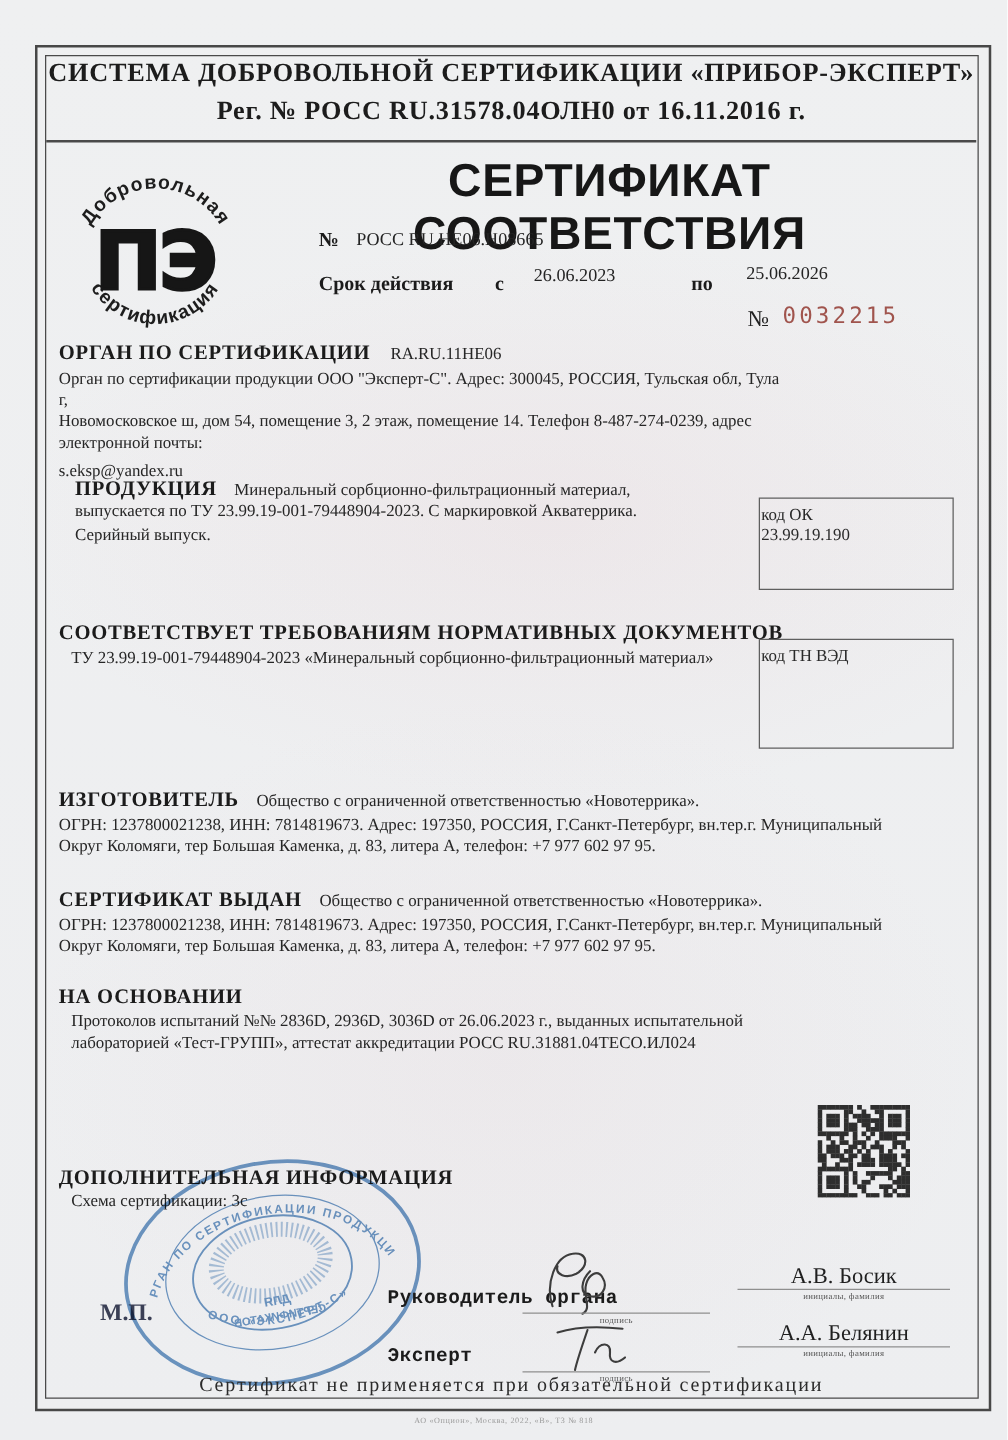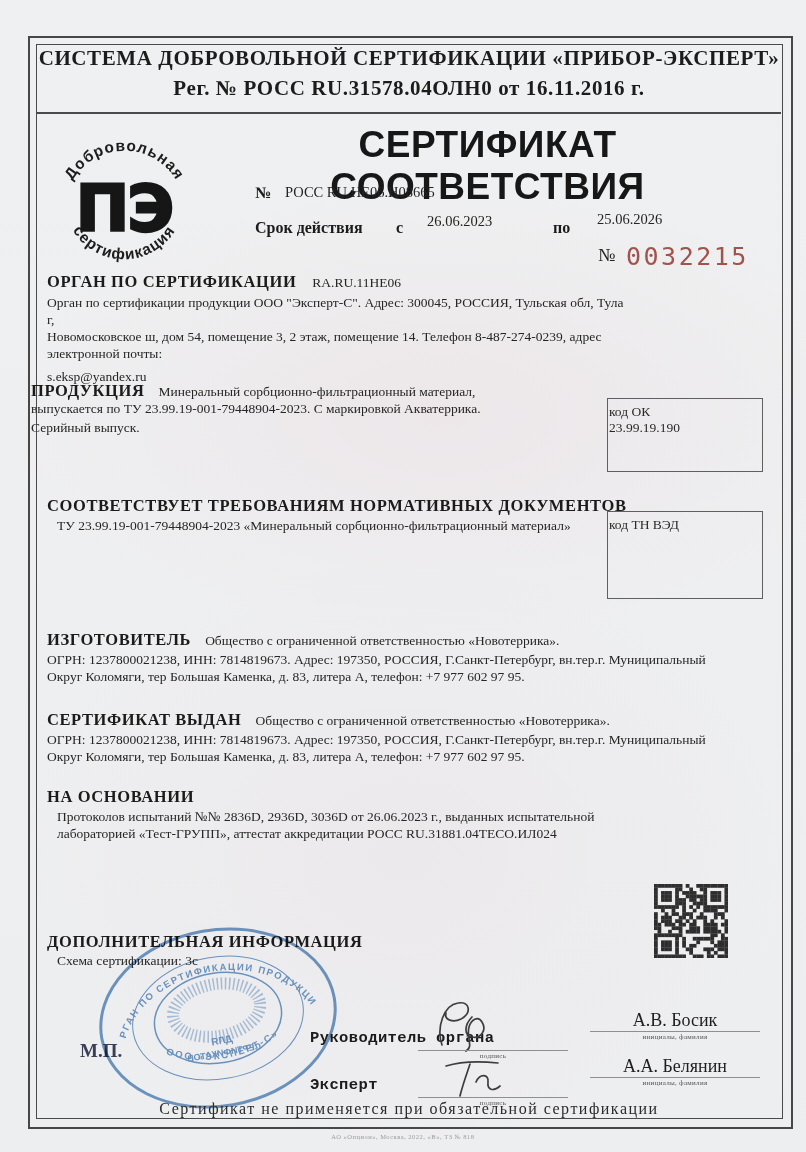--- a/index.html
+++ b/index.html
@@ -20,21 +20,21 @@
     font-family:"Liberation Sans","DejaVu Sans",sans-serif;font-weight:bold;font-size:37px;
     letter-spacing:.5px;color:#171717;}
   .lbl{font-weight:bold;font-size:16.5px;letter-spacing:.6px;color:#1b1b1b;}
   .val{font-size:13.5px;color:#262626;text-align:center;}
   .sec{width:585px;line-height:17px;}
   .sec .p{font-size:13.5px;color:#262626;}
   .ind{padding-left:10px;}
   .codebox{border:1px solid #5f5f5f;padding:5px 1px;box-sizing:border-box;font-size:13.5px;color:#2a2a2a;}
   .regno{font-size:14.5px;color:#242424;}
   .bold16{font-weight:bold;font-size:16px;color:#1b1b1b;}
-  .formno-digits{font-family:"DejaVu Sans Mono","Liberation Mono",monospace;font-size:25px;letter-spacing:2.5px;}
+  .formno-digits{font-family:"DejaVu Sans Mono","Liberation Mono",monospace;font-size:18px;letter-spacing:2.5px;}
   .sline{position:absolute;height:1px;background:#8f8f8f;}
   .cap{position:absolute;font-size:7px;color:#555;text-align:center;letter-spacing:.3px;}
   .signame{position:absolute;font-size:18px;color:#1f1f1f;text-align:center;}
   .role{position:absolute;font-weight:bold;font-size:15.5px;color:#1b1b1b;letter-spacing:.4px;font-family:Liberation Mono, monospace;}
   .footer-note{left:37px;top:1100px;width:744px;text-align:center;font-size:16px;letter-spacing:1.5px;color:#2b2b2b;}
   .print-mark{left:0;top:1133px;width:806px;text-align:center;font-size:6.5px;color:#9b9b9b;letter-spacing:.5px;}
   .stamp{mix-blend-mode:multiply;opacity:.88;transform:rotate(-10deg);}
   .mp{font-weight:bold;font-size:19px;color:#3a3f55;}
 </style>
 </head>
@@ -78,21 +78,21 @@
   <span class="abs formno-digits" style="left:626px;top:242px;color:#a0544d">0032215</span>
 
   <div class="abs sec" style="left:47px;top:273px">
     <div><span class="lbl">ОРГАН ПО СЕРТИФИКАЦИИ</span>
          <span class="val" style="margin-left:12px">RA.RU.11HE06</span></div>
     <div class="p" style="margin-top:3px">Орган по сертификации продукции ООО "Эксперт-С". Адрес: 300045, РОССИЯ, Тульская обл, Тула г,</div>
     <div class="p">Новомосковское ш, дом 54, помещение 3, 2 этаж, помещение 14. Телефон 8-487-274-0239, адрес электронной почты:</div>
     <div class="p" style="margin-top:6px">s.eksp@yandex.ru</div>
   </div>
 
-  <div class="abs sec" style="left:31px;top:382px;width:545px">
+  <div class="abs sec" style="left:60px;top:382px;width:545px">
     <div><span class="lbl">ПРОДУКЦИЯ</span>
          <span class="val" style="margin-left:10px">Минеральный сорбционно-фильтрационный материал,</span></div>
     <div class="p">выпускается по ТУ 23.99.19-001-79448904-2023. С маркировкой Акватеррика.</div>
     <div class="p" style="margin-top:2px">Серийный выпуск.</div>
   </div>
   <div class="abs codebox" style="left:607px;top:398px;width:156px;height:74px">
     <div>код ОК</div>
     <div>23.99.19.190</div>
   </div>
 

